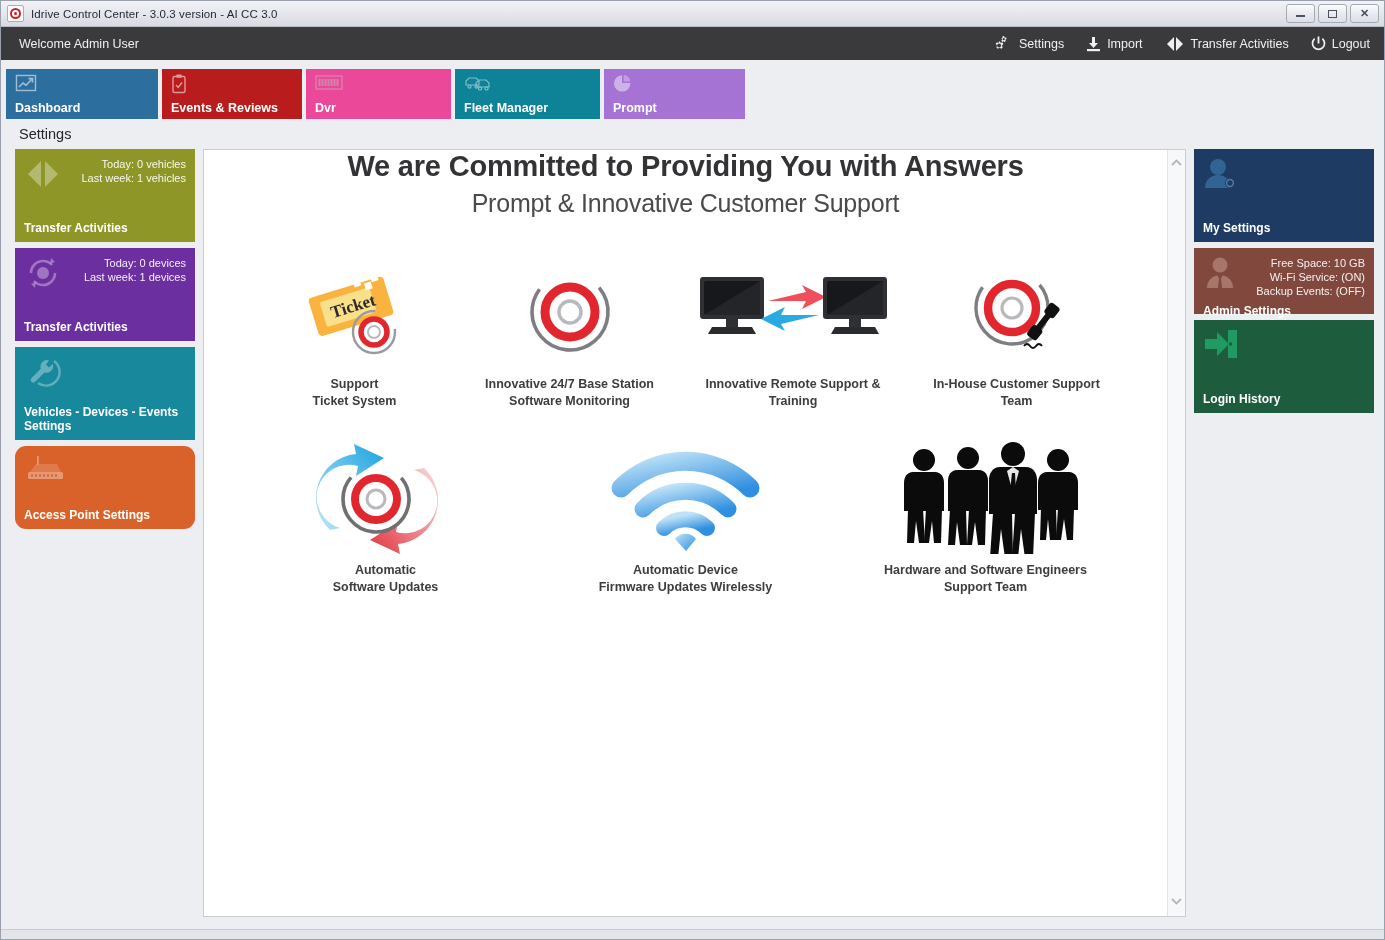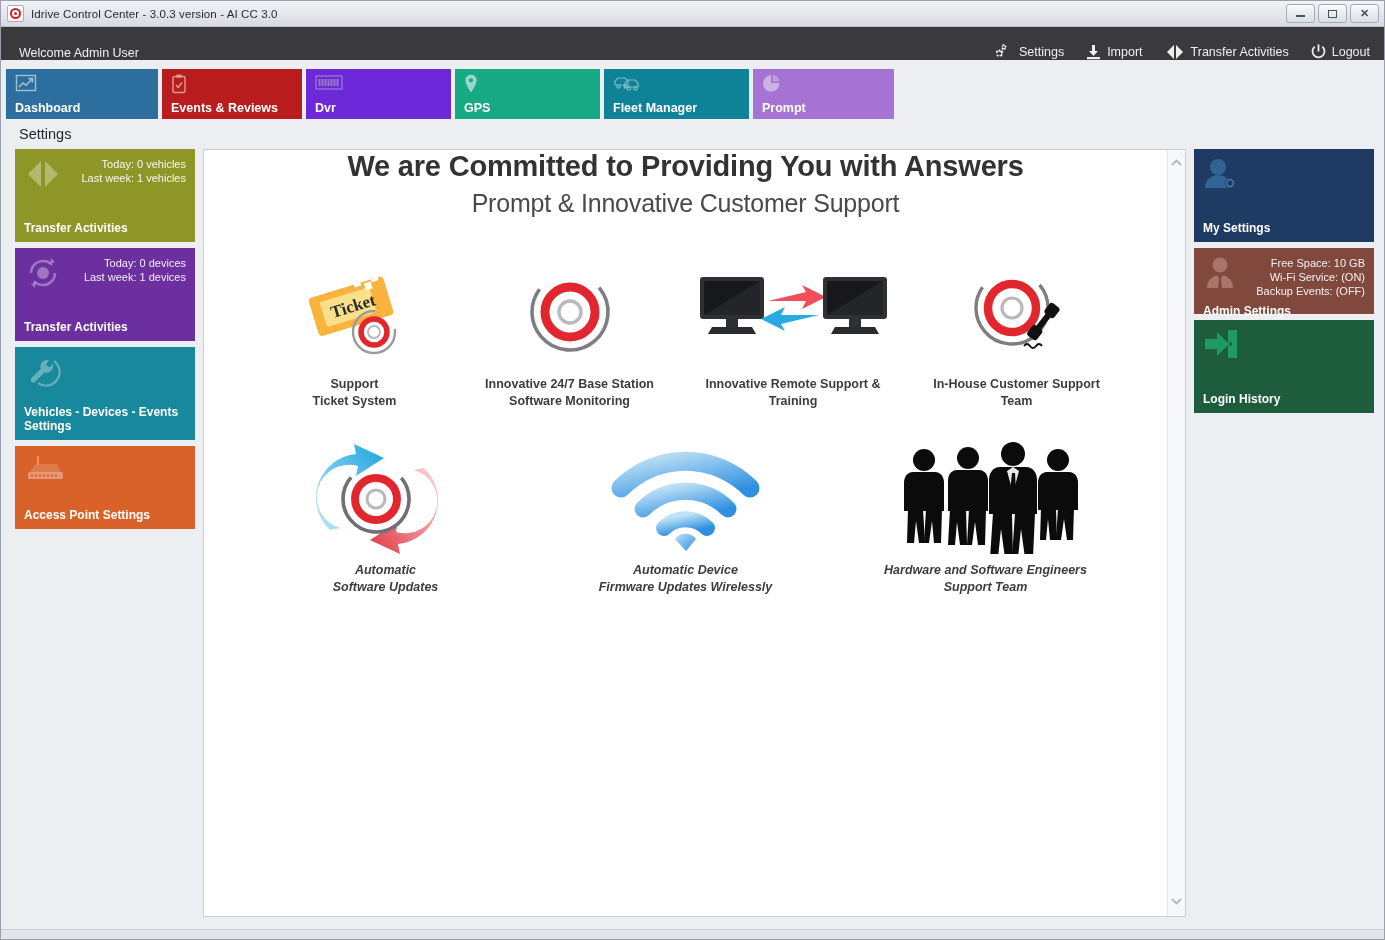--- a/index.html
+++ b/index.html
@@ -73,21 +73,21 @@
   .win-btn .glyph-min { width: 9px; height: 2px; background: #4a5261; margin-top: 5px; }
   .win-btn .glyph-max { width: 9px; height: 8px; border: 1.5px solid #4a5261; }
   .win-btn .glyph-close { font-size: 11px; font-weight: bold; color: #4a5261; font-family: "Liberation Sans", sans-serif; }
 
   
   .header {
     height: 33px;
     flex: 0 0 33px;
     background: #3a3a3c;
     display: flex;
-    align-items: flex-end;
+    align-items: center;
     padding: 0 14px 0 18px;
     color: #f1f1f1;
   }
   .welcome { font-size: 12.5px; color: #f0f0f0; }
   .header-actions { margin-left: auto; display: flex; align-items: center; gap: 22px; }
   .hdr-item {
     display: flex; align-items: center; gap: 6px;
     font-size: 12.5px; color: #f0f0f0;
     cursor: pointer;
   }
@@ -211,21 +211,21 @@
     display: flex; align-items: center; justify-content: center;
   }
   .feature-cap {
     font-size: 12.5px;
     font-weight: bold;
     color: #3d3d40;
     line-height: 17px;
     margin-top: 8px;
     white-space: pre-line;
   }
-  .row2 { margin-top: 14px; font-style: italic; }
+  .row2 { margin-top: 14px; }
   .row2 .feature { width: 300px; }
 
   
   .scrollbar {
     flex: 0 0 18px;
     width: 18px;
     background: #f7f8f9;
     border-left: 1px solid #e2e4e8;
     display: flex;
     flex-direction: column;
@@ -333,47 +333,38 @@
       <div class="tab-icon">
         <svg width="16" height="20" viewBox="0 0 16 20">
           <rect x="2" y="2.5" width="12" height="16" rx="1.5" fill="none" stroke="#fff" stroke-width="1.4"></rect>
           <rect x="5.2" y="0.6" width="5.6" height="3.2" rx="1" fill="#fff"></rect>
           <path d="M5 11l2.2 2.4L11 8.5" stroke="#fff" stroke-width="1.5" fill="none"></path>
         </svg>
       </div>
       <div class="tab-label">Events &amp; Reviews</div>
     </div>
 
-    <div class="tab" style="background:#6d28d9;width:145px;">
+    <div class="tab" style="background:#ec4899;width:145px;">
       <div class="tab-icon">
         <svg width="28" height="17" viewBox="0 0 28 17">
           <rect x="1" y="2" width="26" height="13" fill="none" stroke="#b9b9bb" stroke-width="1.3"></rect>
           <g fill="#b9b9bb">
             <rect x="3.5" y="5" width="2" height="7"></rect>
               <rect x="6.5" y="5" width="2" height="7"></rect>
             <rect x="9.5" y="5" width="2" height="7"></rect>
               <rect x="12.5" y="5" width="2" height="7"></rect>
             <rect x="15.5" y="5" width="2" height="7"></rect>
               <rect x="18.5" y="5" width="2" height="7"></rect>
             <rect x="21.5" y="5" width="2" height="7"></rect>
           </g>
         </svg>
       </div>
       <div class="tab-label">Dvr</div>
     </div>
 
-    <div class="tab" style="background:#17a884;width:145px;">
-      <div class="tab-icon">
-        <svg width="14" height="20" viewBox="0 0 14 20">
-          <path d="M7 .8C3.8.8 1.4 3.2 1.4 6.3 1.4 10.4 7 18.6 7 18.6s5.6-8.2 5.6-12.3C12.6 3.2 10.2.8 7 .8z" fill="#fff"></path>
-          <circle cx="7" cy="6.3" r="2.1" fill="#17a884"></circle>
-        </svg>
-      </div>
-      <div class="tab-label">GPS</div>
-    </div>
 
     <div class="tab" style="background:#0e8296;width:145px;">
       <div class="tab-icon">
         <svg width="28" height="18" viewBox="0 0 28 18">
           <g fill="none" stroke="#d7eef2" stroke-width="1.2">
             <path d="M2 11h13V7l-3-3H5L2 7z"></path>
               <circle cx="5.5" cy="12.6" r="1.6"></circle>
               <circle cx="12.5" cy="12.6" r="1.6"></circle>
             <path d="M12 13h13V9l-3-3h-7l-3 3z"></path>
               <circle cx="16" cy="14.4" r="1.6"></circle>
@@ -449,21 +440,21 @@
               <g fill="none" stroke="#fff" stroke-width="2.4" opacity=".5">
                 <path d="M30 6A13 13 0 0 1 14 28"></path>
               </g>
               <path d="M25 5.5a6.5 6.5 0 0 0-8.2 8.2L7.5 23a2.6 2.6 0 0 0 3.7 3.7l9.3-9.3A6.5 6.5 0 0 0 28.7 9l-3.6 3.6-3.2-3.2z" fill="#fff" opacity=".55"></path>
             </svg>
           </div>
         </div>
         <div class="tile-label">Vehicles - Devices - Events Settings</div>
       </div>
 
-      <div class="tile" style="background:#d9622b;height:83px;">
+      <div class="tile" style="background:#d9622b;height:83px;border-radius:11px;">
         <div class="tile-top">
           <div class="tile-icon">
             <svg width="44" height="30" viewBox="0 0 44 30">
               <g opacity=".55" fill="#fff">
                 <path d="M6 18h31l-4-8H12z" opacity=".45"></path>
                 <rect x="4" y="18" width="35" height="7" rx="1.6"></rect>
                 <rect x="13" y="2" width="1.8" height="9"></rect>
               </g>
               <g fill="#d9622b">
                 <rect x="7" y="20.5" width="2" height="2"></rect>

